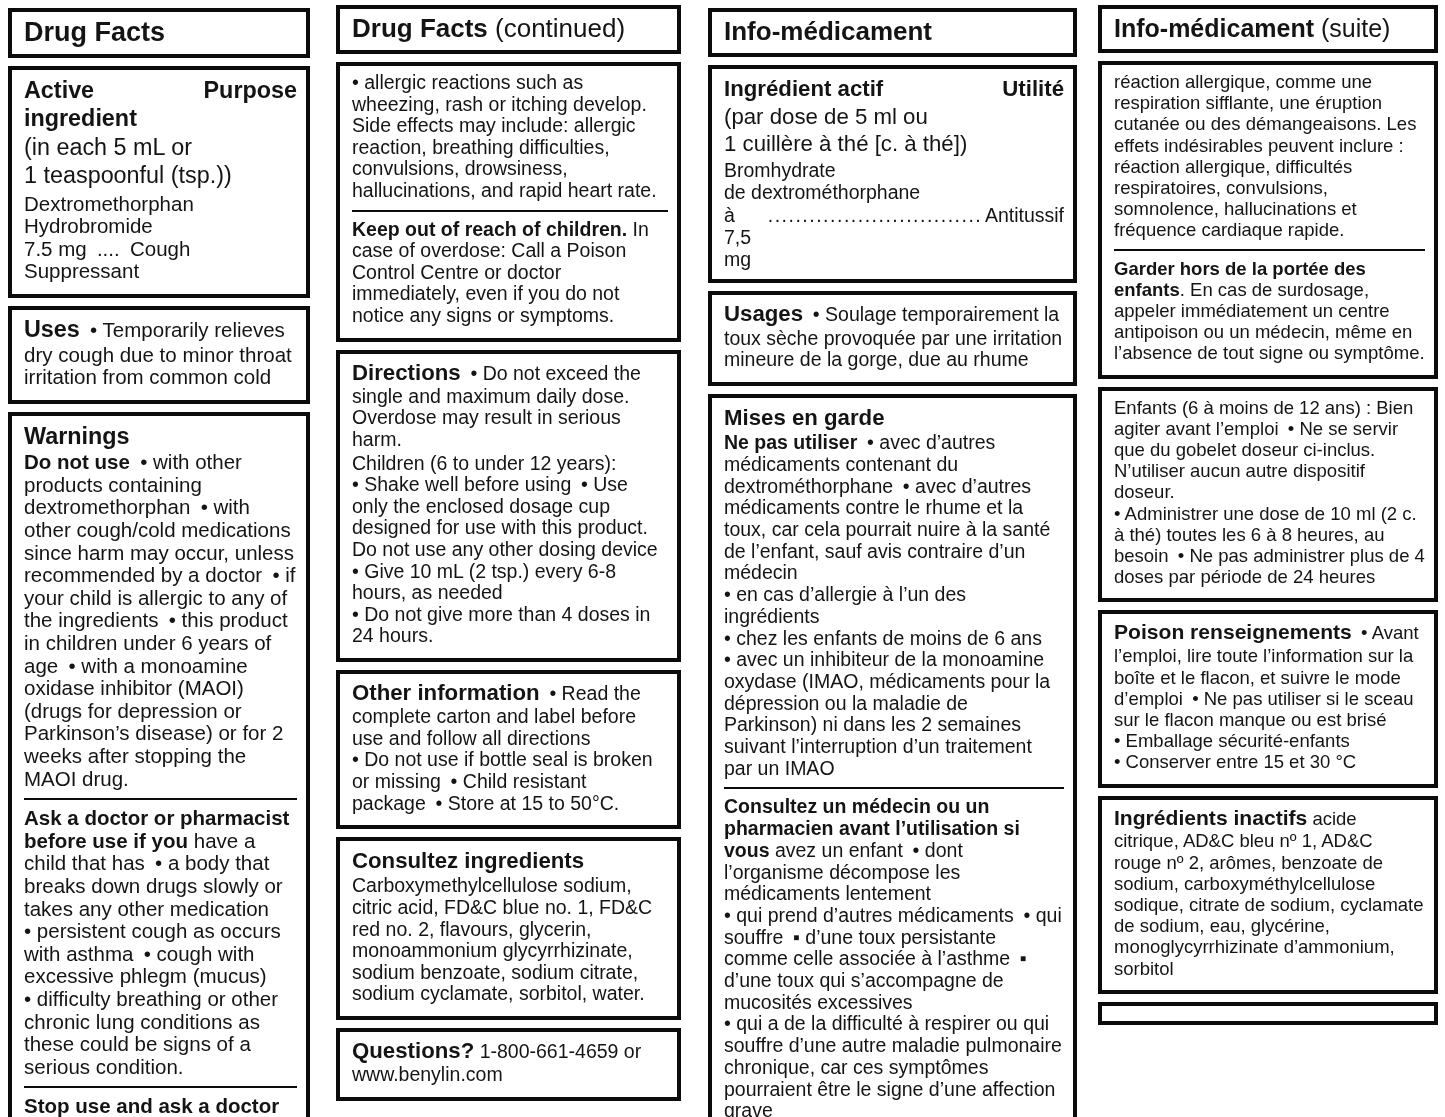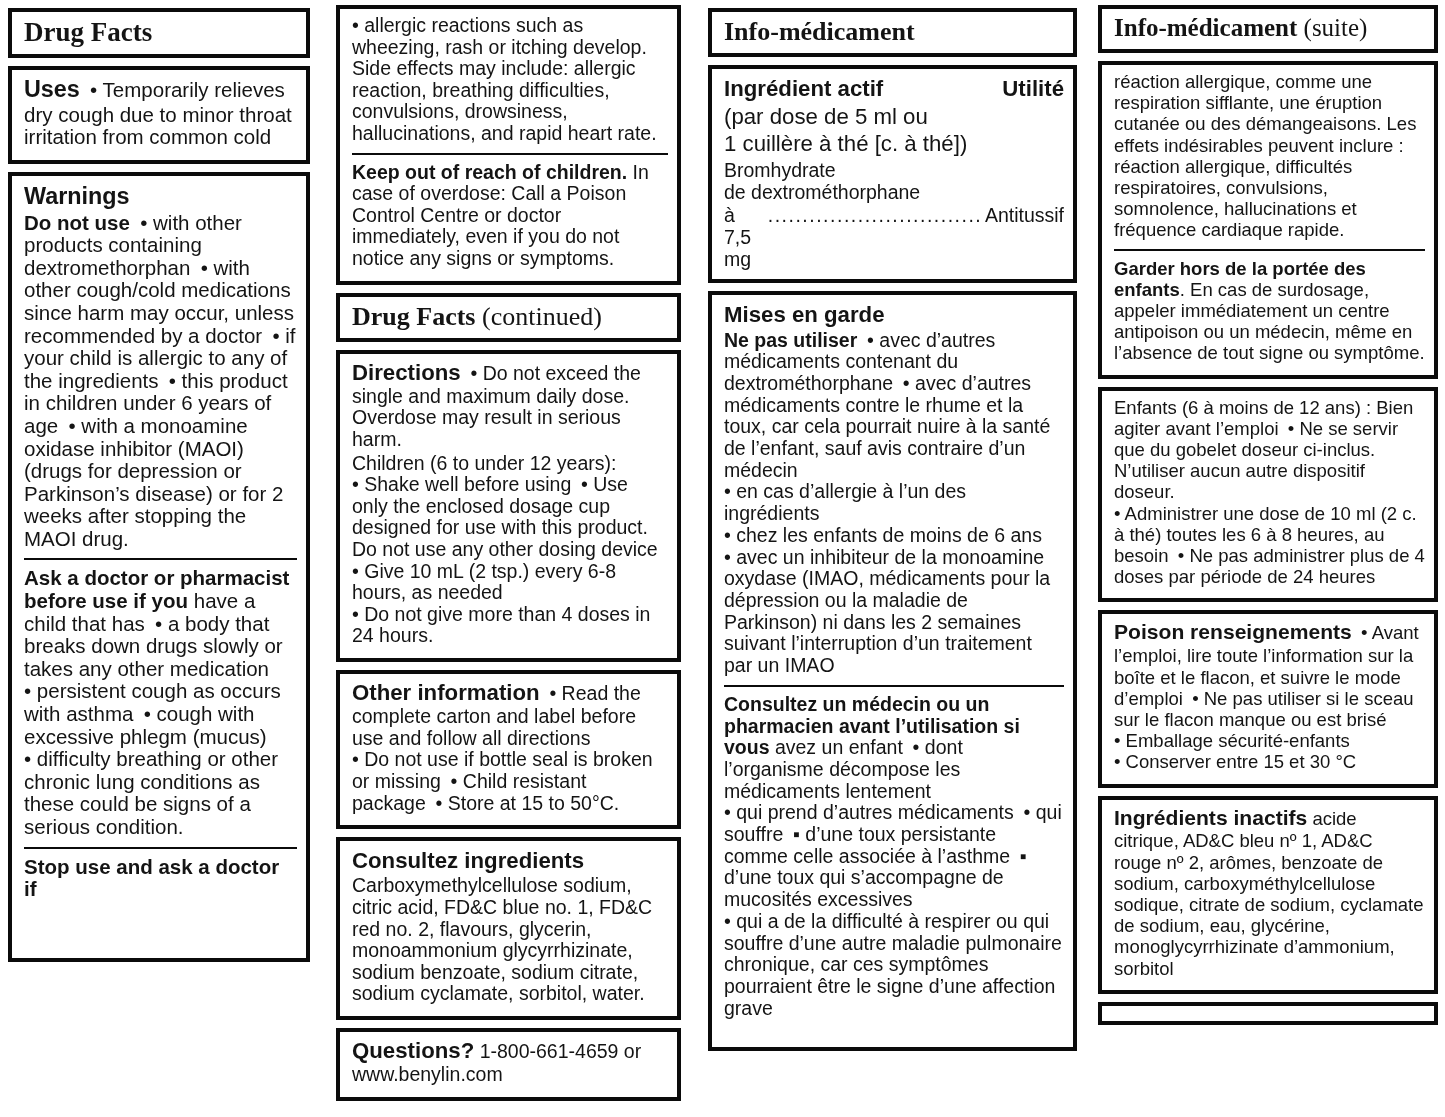--- a/index.html
+++ b/index.html
@@ -1,20 +1,20 @@
 <!DOCTYPE html>
 <html><head>
 <meta charset="utf-8">
 <style>
   html,body { margin:0; padding:0; background:#ffffff; }
   body { font-family:"Liberation Sans", sans-serif; color:#141414; }
   .sheet { position:relative; width:1445px; height:1117px; background:#fff; overflow:hidden; }
   .column { position:absolute; display:flex; flex-direction:column; gap:8px; }
   .box { box-sizing:border-box; border:4px solid #0b0b0b; background:#fff; padding:6px 9px 9px 12px; }
-  .box.titlebox { padding:5px 20px 7px 12px;font-family:Liberation Serif, serif; }
+  .box.titlebox { padding:5px 20px 7px 12px; }
   .title { font-weight:bold; line-height:1.12; }
   .title .reg { font-weight:normal; }
   .heading { font-weight:bold; font-size:1.14em; line-height:1.18; margin:1px 0 1px; }
   .hrow { display:flex; justify-content:space-between; font-weight:bold; font-size:1.14em; line-height:1.18; margin:1px 0 2px; }
   .para { margin:0 0 2px 0; white-space:pre-line; }
   .para.lg { font-size:1.14em; line-height:1.18; margin-bottom:3px; }
   .divider { border-top:2.5px solid #0b0b0b; margin:8px 0 7px 0; }
   .leader { display:flex; align-items:flex-start; }
   .leader .dots { flex:1 1 auto; overflow:hidden; white-space:nowrap; margin:0 5px; letter-spacing:1.5px; }
   .b { font-weight:bold; }
@@ -31,41 +31,52 @@
 </style>
 </head>
 <body>
 
 <div class="sheet" id="sheet">
     <div class="column col1" style="left: 8px; top: 8px; width: 302px;">
       <div class="box titlebox">
         <div class="title"><span class="b ">Drug Facts</span></div>
       </div>
       <div class="box">
+        <div class="hrow">
+          <span>Active ingredient</span>
+          <span>Purpose</span>
+        </div>
+        <p class="para lg"><span class="reg">(in each 5 mL or
+1 teaspoonful (tsp.))</span></p>
+        <p class="para "><span class="reg">Dextromethorphan
+Hydrobromide
+7.5 mg .... Cough Suppressant</span></p>
+      </div>
+      <div class="box">
         <p class="para "><span class="b h">Uses</span><span class="reg"> • Temporarily relieves dry cough due to minor throat irritation from common cold</span></p>
       </div>
       <div class="box" style="min-height: 790px;">
         <div class="heading"><span class="b ">Warnings</span></div>
         <p class="para "><span class="b ">Do not use</span><span class="reg"> • with other products containing dextromethorphan • with other cough/cold medications since harm may occur, unless recommended by a doctor • if your child is allergic to any of the ingredients • this product in children under 6 years of age • with a monoamine oxidase inhibitor (MAOI) (drugs for depression or Parkinson’s disease) or for 2 weeks after stopping the MAOI drug.</span></p>
         <div class="divider"></div>
         <p class="para "><span class="b ">Ask a doctor or pharmacist before use if you</span><span class="reg"> have a child that has • a body that breaks down drugs slowly or takes any other medication
 • persistent cough as occurs with asthma • cough with excessive phlegm (mucus)
 • difficulty breathing or other chronic lung conditions as these could be signs of a serious condition.</span></p>
         <div class="divider"></div>
         <p class="para "><span class="b ">Stop use and ask a doctor if</span></p>
       </div>
     </div>
     <div class="column col2" style="left: 336px; top: 5px; width: 345px;">
+      <div class="box titlebox">
+        <div class="title"><span class="b ">Drug Facts</span><span class="reg"> (continued)</span></div>
+      </div>
       <div class="box">
         <p class="para "><span class="reg">• allergic reactions such as wheezing, rash or itching develop. Side effects may include: allergic reaction, breathing difficulties, convulsions, drowsiness, hallucinations, and rapid heart rate.</span></p>
         <div class="divider"></div>
         <p class="para "><span class="b ">Keep out of reach of children.</span><span class="reg"> In case of overdose: Call a Poison Control Centre or doctor immediately, even if you do not notice any signs or symptoms.</span></p>
-      </div>
-      <div class="box titlebox">
-        <div class="title"><span class="b ">Drug Facts</span><span class="reg"> (continued)</span></div>
       </div>
       <div class="box">
         <p class="para "><span class="b h">Directions</span><span class="reg"> • Do not exceed the single and maximum daily dose. Overdose may result in serious harm.</span></p>
         <p class="para "><span class="reg">Children (6 to under 12 years):
 • Shake well before using • Use only the enclosed dosage cup designed for use with this product. Do not use any other dosing device • Give 10 mL (2 tsp.) every 6-8 hours, as needed
 • Do not give more than 4 doses in 24 hours.</span></p>
       </div>
       <div class="box">
         <p class="para "><span class="b h">Other information</span><span class="reg"> • Read the complete carton and label before use and follow all directions
 • Do not use if bottle seal is broken or missing • Child resistant package • Store at 15 to 50°C.</span></p>
@@ -89,20 +100,23 @@
         </div>
         <p class="para lg"><span class="reg">(par dose de 5 ml ou
 1 cuillère à thé [c. à thé])</span></p>
         <p class="para "><span class="reg">Bromhydrate
 de dextrométhorphane</span></p>
         <div class="leader">
           <span>à 7,5 mg</span>
           <span class="dots">............................................................</span>
           <span>Antitussif</span>
         </div>
+      </div>
+      <div class="box">
+        <p class="para "><span class="b h">Usages</span><span class="reg"> • Soulage temporairement la toux sèche provoquée par une irritation mineure de la gorge, due au rhume</span></p>
       </div>
       <div class="box" style="min-height: 760px;">
         <div class="heading"><span class="b ">Mises en garde</span></div>
         <p class="para "><span class="b ">Ne pas utiliser</span><span class="reg"> • avec d’autres médicaments contenant du dextrométhorphane • avec d’autres médicaments contre le rhume et la toux, car cela pourrait nuire à la santé de l’enfant, sauf avis contraire d’un médecin
 • en cas d’allergie à l’un des ingrédients
 • chez les enfants de moins de 6 ans
 • avec un inhibiteur de la monoamine oxydase (IMAO, médicaments pour la dépression ou la maladie de Parkinson) ni dans les 2 semaines suivant l’interruption d’un traitement par un IMAO</span></p>
         <div class="divider"></div>
         <p class="para "><span class="b ">Consultez un médecin ou un pharmacien avant l’utilisation si vous</span><span class="reg"> avez un enfant • dont l’organisme décompose les médicaments lentement
 • qui prend d’autres médicaments • qui souffre ▪ d’une toux persistante comme celle associée à l’asthme ▪ d’une toux qui s’accompagne de mucosités excessives

